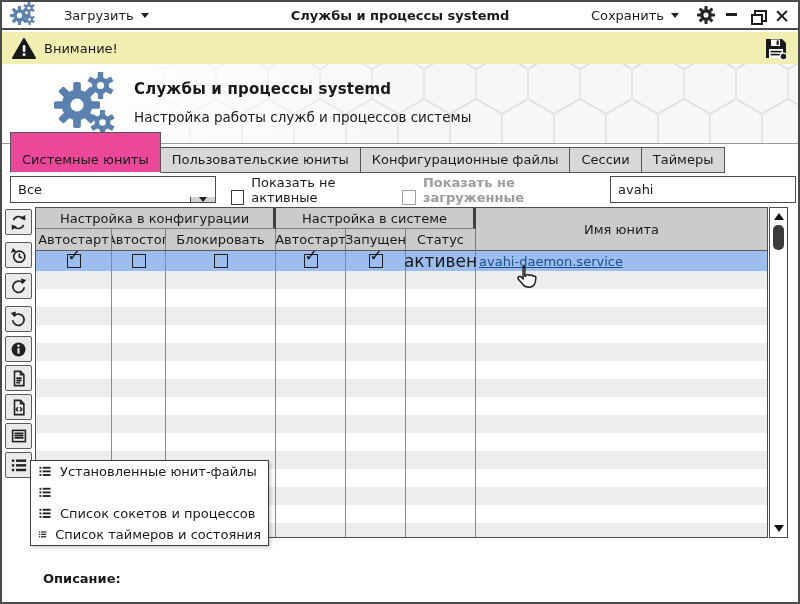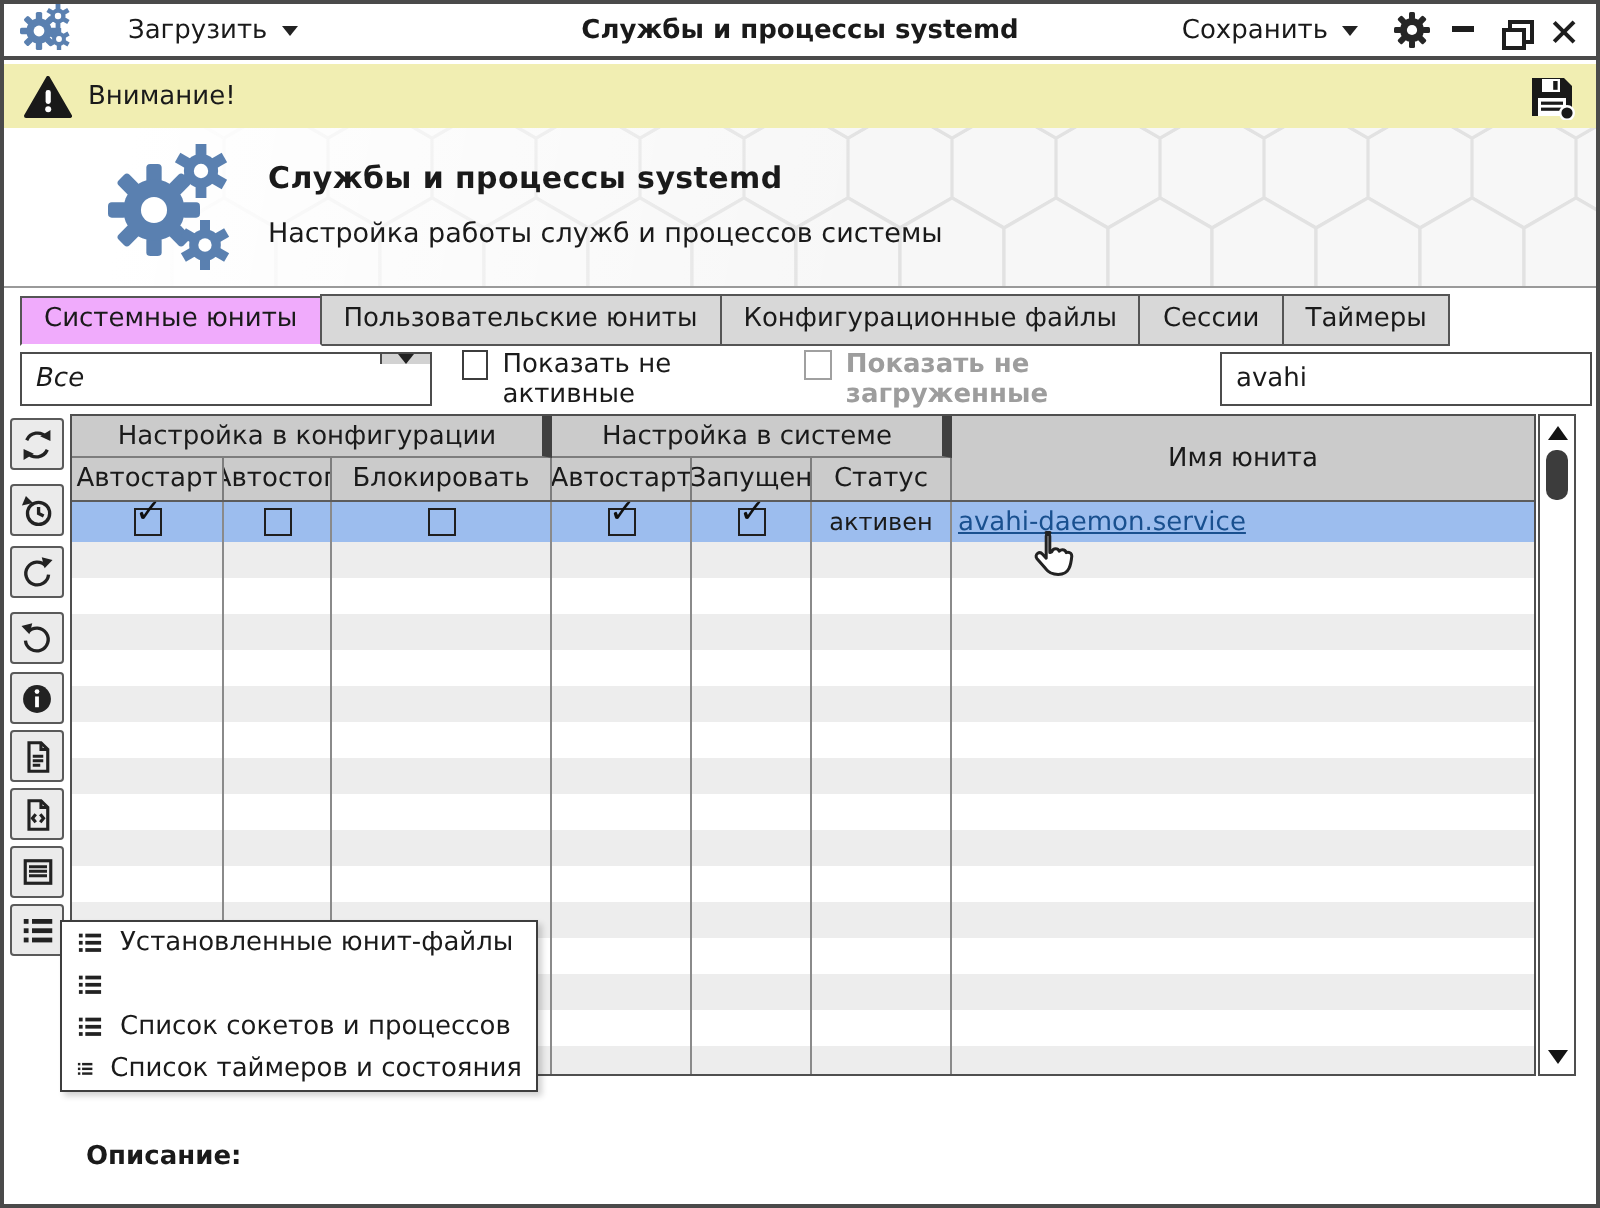--- a/index.html
+++ b/index.html
@@ -32,56 +32,56 @@
   .banner svg.hexbg { position:absolute; left:0; top:0; }
   .banner-fade { position:absolute; inset:0; background:linear-gradient(100deg,#ffffff 8%, rgba(255,255,255,0) 55%); }
   .logo { position:absolute; left:52px; top:6px; width:78px; height:70px; }
   .banner-title { position:absolute; left:132px; top:16px; font-size:15px; font-weight:bold; letter-spacing:.2px; }
   .banner-sub { position:absolute; left:132px; top:45px; font-size:13.5px; }
 
   
   .tabs { position:absolute; left:8px; top:143px; height:28px; display:flex; align-items:flex-end; z-index:3; }
   .tab { padding:4px 11px 5px; background:#d8d8d8; border:1px solid #555; margin-left:-1px; white-space:nowrap; cursor:default; }
   .tab:first-child { margin-left:0; }
-  .tab.active { background:#f0abfc; padding-top:3px; border-bottom:1px solid #fff; z-index:4; }
+  .tab.active { background:#ec4899; padding-top:19px; border-bottom:1px solid #fff; z-index:4; }
 
   
   .filterrow { position:absolute; left:8px; top:174px; width:786px; height:27px; display:flex; align-items:center; }
-  .combo { width:232px; height:27px; border:1px solid #4c4c4c; background:#fff; display:flex; align-items:flex-start;font-style:italic; }
+  .combo { width:232px; height:27px; border:1px solid #4c4c4c; background:#fff; display:flex; align-items:flex-end; }
   .combo-text { flex:1; padding:5px 7px; white-space:nowrap; overflow:hidden; }
   .combo-btn { width:25px; background:#d2d2d2; border-left:1px solid #4c4c4c; display:flex; align-items:center; justify-content:center; }
-  .cbwrap { display:flex; align-items:flex-start; gap:7px; margin-left:15px; }
+  .cbwrap { display:flex; align-items:flex-end; gap:7px; margin-left:15px; }
   .cb { width:15px; height:15px; border:1.6px solid #3c3c3c; background:#fff; }
   .cbwrap.disabled .cb { border-color:#a0a0a0; }
   .cbwrap.disabled .cblabel { color:#9d9d9d;font-weight:bold; }
   .searchbox { flex:1; margin-left:13px; height:27px; border:1px solid #4c4c4c; padding:0 7px; font:inherit; color:#1a1a1a; background:#fff; outline:none; }
 
   
   .tbtn { position:absolute; left:3px; width:27px; height:26px; background:#ebebeb; border:1px solid #5a5a5a; border-radius:2px; display:flex; align-items:center; justify-content:center; }
   .tbtn svg { display:block; }
   .icon-stroke { fill:none; stroke:#222; stroke-width:2.1; }
 
   
   .table { position:absolute; left:33px; top:205px; width:733px; height:331px; border:1px solid #4f4f4f; background:#fff; overflow:hidden; }
   .thead { display:flex; height:43px; background:#cbcbcb; border-bottom:1px solid #5c5c5c; }
   .thead-left { width:440px; }
   .hrow1, .hrow2 { display:flex; height:21px; }
-  .hgroup { display:flex; align-items:center; justify-content:center; border-right:5px solid #404040; border-bottom:1px solid #7d7d7d; }
+  .hgroup { display:flex; align-items:center; justify-content:center; border-right:3px solid #404040; border-bottom:1px solid #7d7d7d; }
   .hg1 { width:240px; } .hg2 { width:200px; }
   .hcell { display:flex; align-items:center; justify-content:center; border-right:1px solid #7d7d7d; white-space:nowrap; overflow:hidden; }
   .hname { flex:1; display:flex; align-items:center; justify-content:center; }
   .w0{width:76px;} .w1{width:54px;} .w2{width:110px;} .w3{width:70px;} .w4{width:60px;} .w5{width:70px;}
   .trow { display:flex; height:18px; }
   .trow .td { border-right:1px solid #8a8a8a; display:flex; align-items:center; justify-content:center; }
   .trow .td.c6 { flex:1; border-right:none; justify-content:flex-start; }
   .trow.sel { height:20px; background:#9cbdee; }
   .empty-rows .trow:nth-child(odd) { background:#ededed; }
   .cbx { position:relative; width:14px; height:14px; border:1.6px solid #1f1f1f; }
   .cbx .mark { position:absolute; left:0px; top:-7px; font-size:16px; font-weight:bold; color:#101010; line-height:1; }
-  .status-txt { font-size:12px; }
+  .status-txt { font-size:17px; }
   .unit-link { margin-left:3px; color:#19508f; text-decoration:underline; cursor:pointer; }
 
   
   .scrollbar { position:absolute; left:767px; top:205px; width:19px; height:331px; border:1px solid #4f4f4f; background:#fff; }
   .sb-up, .sb-down { position:absolute; left:3.5px; width:0; height:0; border-left:5px solid transparent; border-right:5px solid transparent; }
   .sb-up { top:5px; border-bottom:7px solid #141414; }
   .sb-down { bottom:5px; border-top:7px solid #141414; }
   .sb-thumb { position:absolute; left:3px; top:17px; width:11px; height:25px; background:#3c3c3c; border-radius:5px; }
 
   

